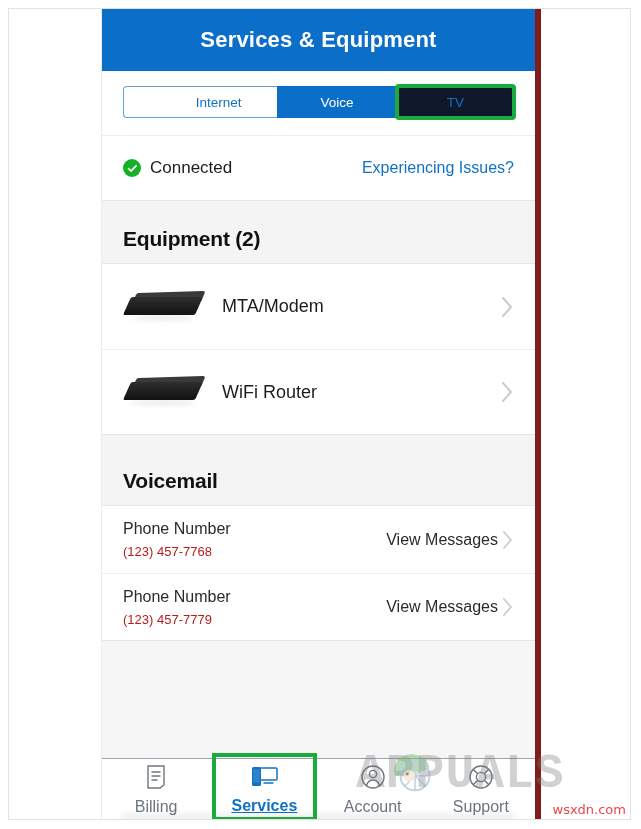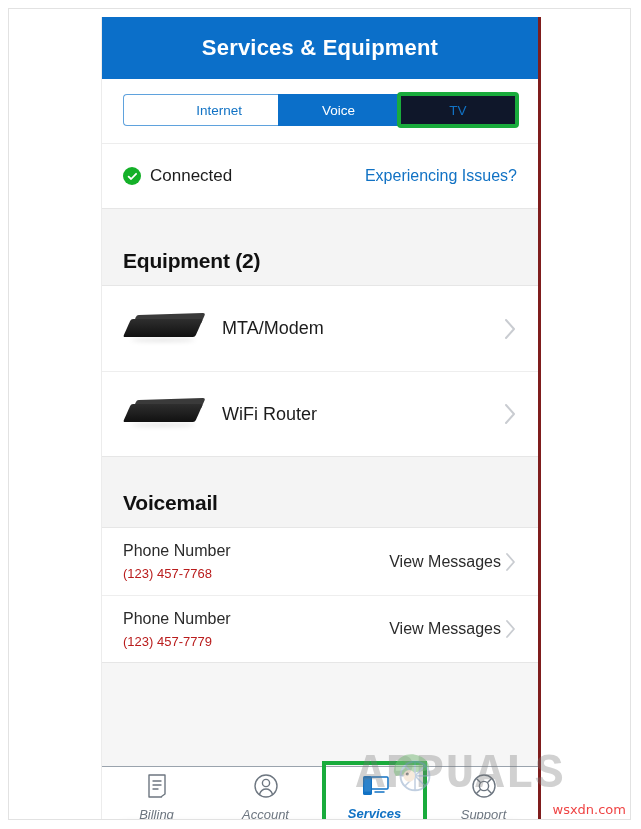--- a/index.html
+++ b/index.html
@@ -25,26 +25,26 @@
     border: 1px solid #e2e2e2;
     background: #ffffff;
     box-sizing: border-box;
     overflow: hidden;
   }
 
   
   #app {
     position: absolute;
     left: 92px;
-    top: 8px;
+    top: 0px;
     width: 440px;
     height: 811px;
     background: #ffffff;
     border-left: 1px solid #ececec;
-    border-right: 3px solid #7f1d1d;
+    border-right: 6px solid #7f1d1d;
     box-sizing: border-box;
     display: flex;
     flex-direction: column;
   }
 
   
   .app-header {
     background: #0b6fc9;
     height: 62px;
     display: flex;
@@ -158,21 +158,21 @@
     align-items: flex-end;
     box-sizing: border-box;
   }
   .section-band .heading {
     font-size: 21px;
     font-weight: bold;
     color: #111111;
     padding: 0 21px 12px 21px;
     letter-spacing: -0.2px;
   }
-  #equipment-band { height: 78px; }
+  #equipment-band { height: 64px; }
   #voicemail-band { height: 72px; }
 
   
   .equip-row {
     flex: 0 0 auto;
     height: 85px;
     display: flex;
     align-items: center;
     padding: 0 21px;
     background: #ffffff;
@@ -293,22 +293,21 @@
     flex-direction: column;
     align-items: center;
     justify-content: center;
     gap: 4px;
     color: #6d7680;
     cursor: pointer;
     position: relative;
     box-sizing: border-box;
   }
   .nav-item .nav-label {
-    font-size: 13px;
-    font-style: italic;
+    font-size: 16px;
   }
   .nav-item.active {
     color: #1172c4;
   }
   .nav-item.active .nav-label {
     font-weight: bold;
     text-decoration: underline;
   }
   .nav-item.annotated::after {
     content: "";
@@ -486,41 +485,41 @@
           <svg width="24" height="26" viewBox="0 0 24 26" aria-hidden="true">
             <path d="M4 2 H20 V21 L16.5 23.5 V24 H4 Z" fill="none" stroke="currentColor" stroke-width="1.4" stroke-linejoin="round"></path>
             <line x1="8" y1="8" x2="16" y2="8" stroke="currentColor" stroke-width="1.4" stroke-linecap="round"></line>
             <line x1="8" y1="12" x2="16" y2="12" stroke="currentColor" stroke-width="1.4" stroke-linecap="round"></line>
             <line x1="8" y1="16" x2="13" y2="16" stroke="currentColor" stroke-width="1.4" stroke-linecap="round"></line>
           </svg>
         </span>
         <span class="nav-label">Billing</span>
       </div>
 
-      <div class="nav-item">
-        <span>
-          <svg width="26" height="26" viewBox="0 0 26 26" aria-hidden="true">
-            <circle cx="13" cy="13" r="11" fill="none" stroke="currentColor" stroke-width="1.4"></circle>
-            <circle cx="13" cy="10" r="3.6" fill="none" stroke="currentColor" stroke-width="1.4"></circle>
-            <path d="M6.4 21.4 C7.8 17.6 10.2 16 13 16 C15.8 16 18.2 17.6 19.6 21.4" fill="none" stroke="currentColor" stroke-width="1.4" stroke-linecap="round"></path>
-          </svg>
-        </span>
-        <span class="nav-label">Account</span>
-      </div>
-
       <div class="nav-item active annotated">
         <span>
           <svg width="30" height="24" viewBox="0 0 30 24" aria-hidden="true">
             <rect x="11" y="3" width="17" height="12" rx="1" fill="none" stroke="currentColor" stroke-width="1.5"></rect>
             <line x1="15" y1="18" x2="24" y2="18" stroke="currentColor" stroke-width="1.5" stroke-linecap="round"></line>
             <rect x="3" y="2" width="9" height="19" rx="1.6" fill="currentColor"></rect>
             <rect x="4.2" y="4.2" width="6.6" height="13.4" fill="#ffffff" opacity="0.12"></rect>
           </svg>
         </span>
         <span class="nav-label">Services</span>
+      </div>
+
+      <div class="nav-item">
+        <span>
+          <svg width="26" height="26" viewBox="0 0 26 26" aria-hidden="true">
+            <circle cx="13" cy="13" r="11" fill="none" stroke="currentColor" stroke-width="1.4"></circle>
+            <circle cx="13" cy="10" r="3.6" fill="none" stroke="currentColor" stroke-width="1.4"></circle>
+            <path d="M6.4 21.4 C7.8 17.6 10.2 16 13 16 C15.8 16 18.2 17.6 19.6 21.4" fill="none" stroke="currentColor" stroke-width="1.4" stroke-linecap="round"></path>
+          </svg>
+        </span>
+        <span class="nav-label">Account</span>
       </div>
 
       <div class="nav-item">
         <span>
           <svg width="26" height="26" viewBox="0 0 26 26" aria-hidden="true">
             <circle cx="13" cy="13" r="11" fill="none" stroke="currentColor" stroke-width="1.4"></circle>
             <circle cx="13" cy="13" r="4.6" fill="none" stroke="currentColor" stroke-width="1.4"></circle>
             <line x1="5.2" y1="5.2" x2="9.7" y2="9.7" stroke="currentColor" stroke-width="1.4"></line>
             <line x1="20.8" y1="5.2" x2="16.3" y2="9.7" stroke="currentColor" stroke-width="1.4"></line>
             <line x1="5.2" y1="20.8" x2="9.7" y2="16.3" stroke="currentColor" stroke-width="1.4"></line>

